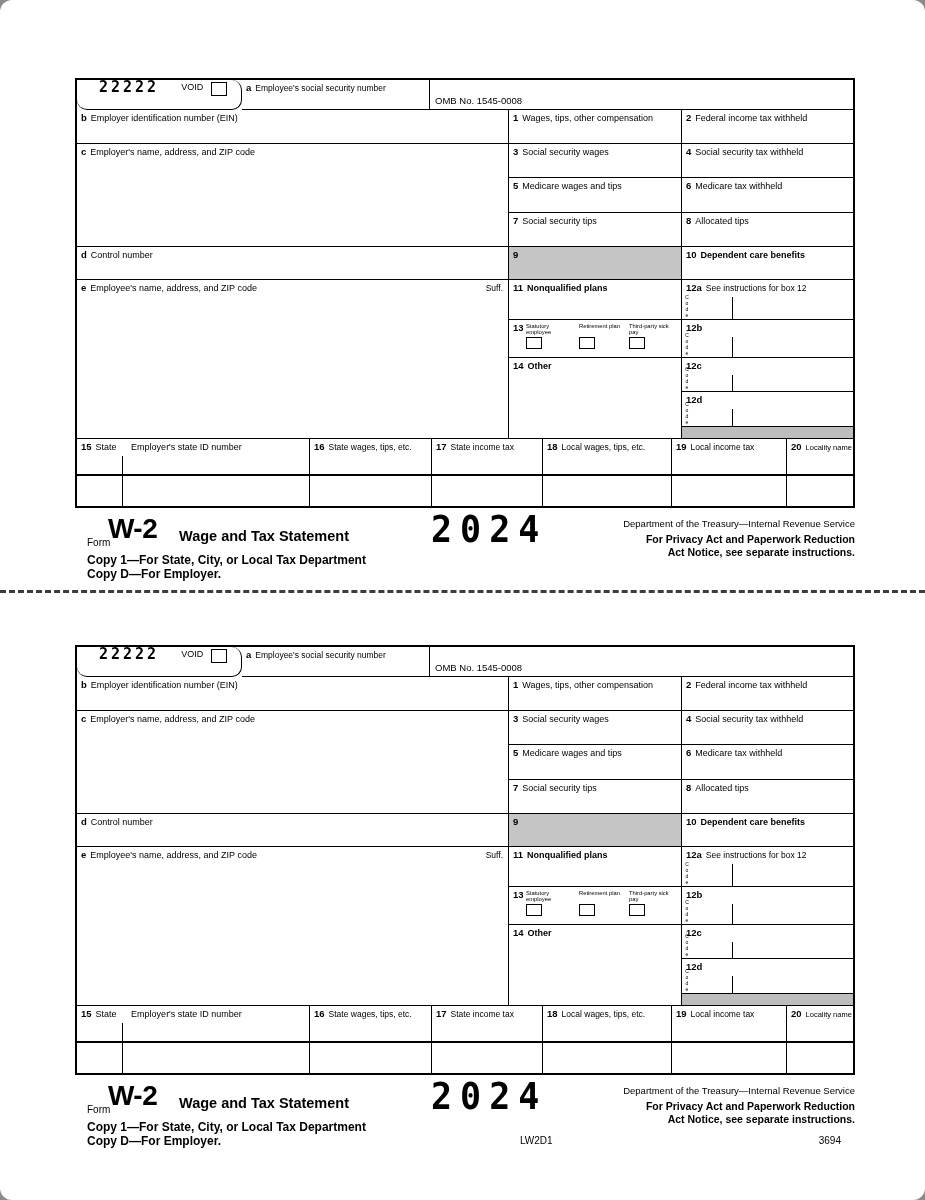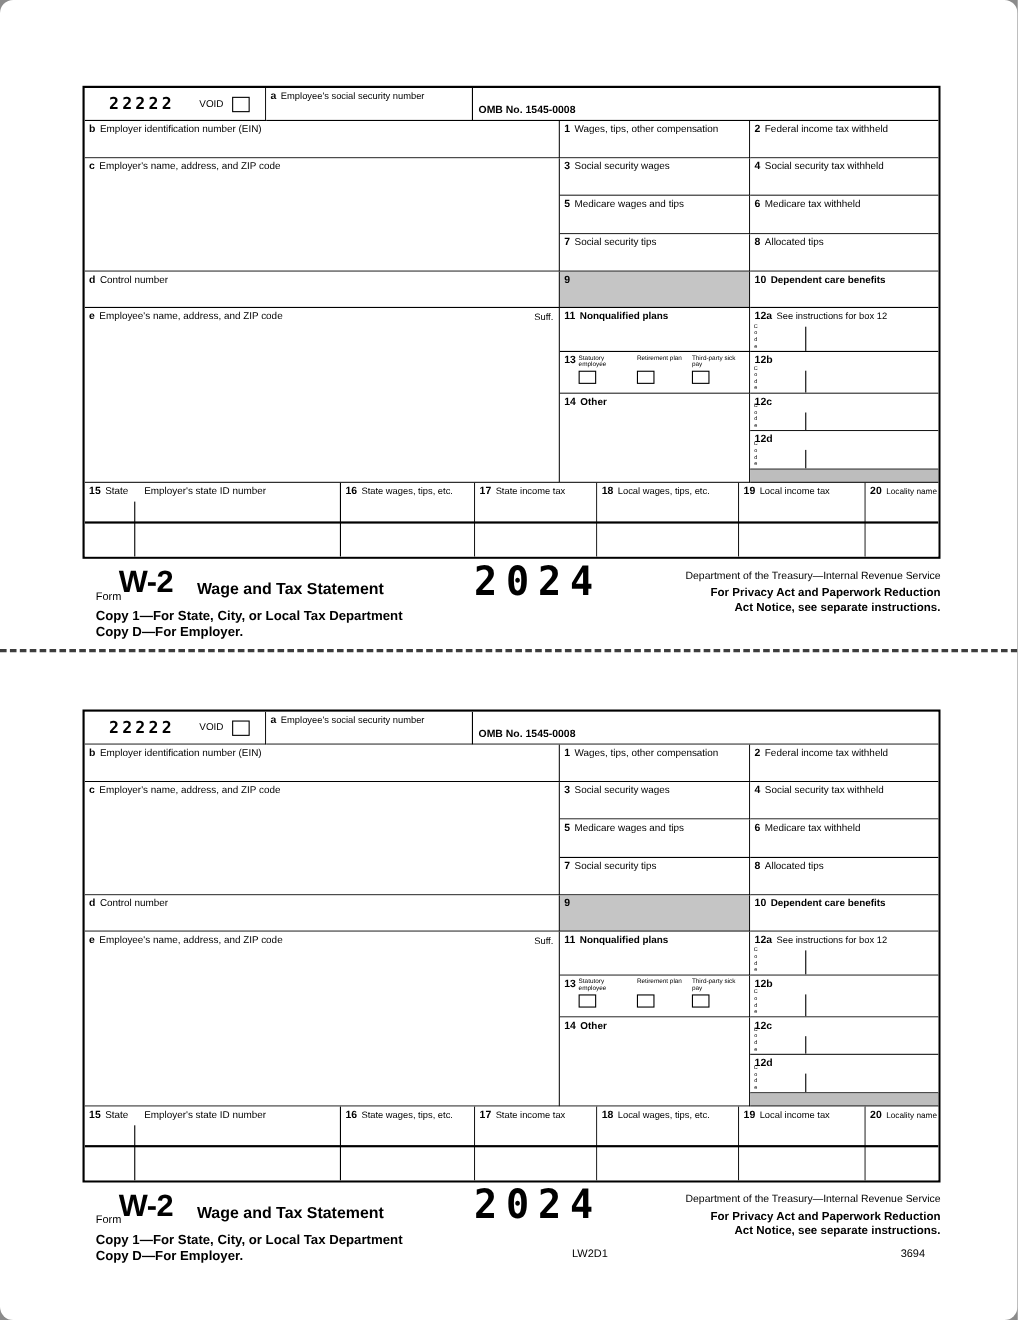--- a/index.html
+++ b/index.html
@@ -20,27 +20,27 @@
     border-right:1.5px solid #000;border-bottom:1.5px solid #000;
     padding:2px 4px;font-size:9px;line-height:11px;background:#fff;
   }
   .cell.no-r{border-right:none;}
   .cell.no-b{border-bottom:none;}
   .cell.gray{background:#c5c5c5;}
   .num{font-weight:bold;font-size:9.5px;margin-right:4px;}
   .lbl{font-size:9px;}
   .lbl.b{font-weight:bold;}
 
-  .ctrl-cell{display:flex;align-items:center;padding-left:22px;}
+  .ctrl-cell{display:flex;padding-left:22px;border-radius:10px;}
   .ctrl-num{font-family:"DejaVu Sans Mono",monospace;font-size:15px;letter-spacing:3px;font-weight:600;}
   .void-lbl{font-size:9px;margin-left:22px;margin-right:8px;}
   .cbox{display:inline-block;width:14px;height:12px;border:1.5px solid #000;background:#fff;}
 
   .omb-cell{padding:0;}
-  .omb-text{position:absolute;left:5px;bottom:3px;font-size:9.5px;font-weight:bold;}
+  .omb-text{position:absolute;left:5px;bottom:3px;font-size:9.5px;}
 
   .suff{position:absolute;right:5px;top:3px;font-size:8.5px;}
 
   .code-vert{
     position:absolute;left:2px;bottom:1px;
     writing-mode:vertical-rl;text-orientation:upright;
     font-size:5px;line-height:6px;letter-spacing:0;
   }
   .code-div{position:absolute;left:50px;top:17px;bottom:0;width:1.2px;background:#000;}
 

